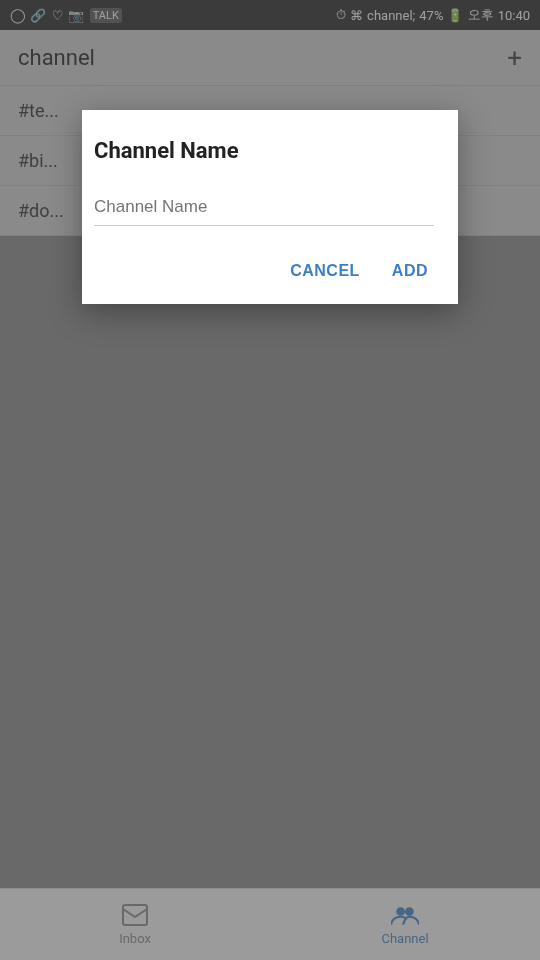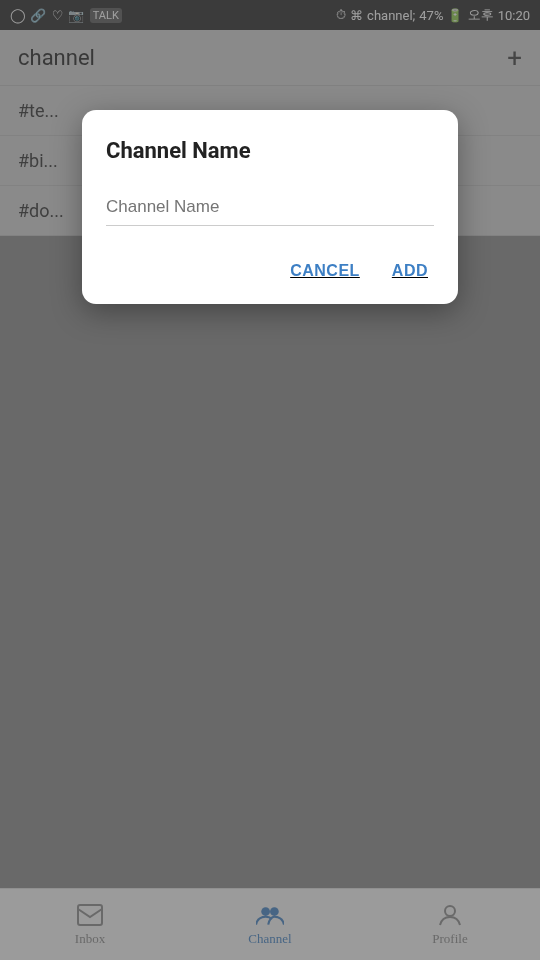--- a/index.html
+++ b/index.html
@@ -82,23 +82,23 @@
       z-index: 10;
     }
 
     
     .dialog {
       position: absolute;
       top: 110px;
       left: 82px;
       width: 376px;
       background: #fff;
-      border-radius: 14px;
+      border-radius: 0;
       z-index: 20;
-      padding: 28px 24px 20px 24px;
+      padding: 28px 24px 20px 12px;
       box-shadow: 0 8px 30px rgba(0,0,0,0.35);
     }
     .dialog-title {
       font-size: 22px;
       font-weight: bold;
       color: #222;
       margin-bottom: 28px;
     }
     .dialog-input {
       width: 100%;
@@ -108,21 +108,20 @@
       font-size: 17px;
       color: #aaa;
       padding: 6px 0 8px 0;
       background: transparent;
       margin-bottom: 32px;
     }
     .dialog-actions {
       display: flex;
       justify-content: flex-end;
       gap: 20px;
-      text-decoration: underline;
     }
     .dialog-btn {
       font-size: 16px;
       font-weight: bold;
       color: #3d7fc4;
       background: none;
       border: none;
       cursor: pointer;
       letter-spacing: 0.5px;
       padding: 4px 6px;
@@ -133,21 +132,20 @@
       position: absolute;
       bottom: 0; left: 0;
       width: 100%;
       height: 72px;
       background: #f5f5f5;
       border-top: 1px solid #ddd;
       display: flex;
       align-items: center;
       justify-content: space-around;
       z-index: 5;
-      font-family: Liberation Serif, serif;
     }
     .nav-item {
       display: flex;
       flex-direction: column;
       align-items: center;
       gap: 4px;
       cursor: pointer;
       width: 33%;
     }
     .nav-label {
@@ -185,21 +183,21 @@
     <span style="font-size:13px;">📷</span>
     <span style="font-size:11px; background:#555; padding:1px 3px; border-radius:3px;">TALK</span>
   </div>
   <div class="status-bar-right">
     <span>⏱</span>
     <span>⌘</span>
     <span>	channel;</span>
     <span>47%</span>
     <span>🔋</span>
     <span>오후</span>
-    <span>10:20</span>
+    <span>10:40</span>
   </div>
 </div>
 
 <div class="app-header">
   <span class="app-header-title">channel</span>
   <span class="app-header-add">+</span>
 </div>
 
 <div class="channel-list">
   <div class="channel-item">#te...</div>
@@ -236,22 +234,13 @@
 
         <circle cx="11" cy="8" r="5" fill="#3d7fc4"></circle>
         <circle cx="21" cy="8" r="5" fill="#3d7fc4"></circle>
         <path d="M0,23 Q2,14 11,14 Q16,14 18,17" fill="none" stroke="#3d7fc4" stroke-width="2.5"></path>
         <path d="M14,23 Q16,14 21,14 Q30,14 32,23" fill="none" stroke="#3d7fc4" stroke-width="2.5"></path>
       </svg>
     </div>
     <span class="nav-label active">Channel</span>
   </div>
 
-  <div class="nav-item">
-    <div class="nav-icon">
-      <svg width="24" height="24" viewBox="0 0 24 24">
-        <circle cx="12" cy="8" r="5" fill="none" stroke="#888" stroke-width="2"></circle>
-        <path d="M2,22 Q4,14 12,14 Q20,14 22,22" fill="none" stroke="#888" stroke-width="2"></path>
-      </svg>
-    </div>
-    <span class="nav-label">Profile</span>
-  </div>
 </div>
 
 </body></html>

